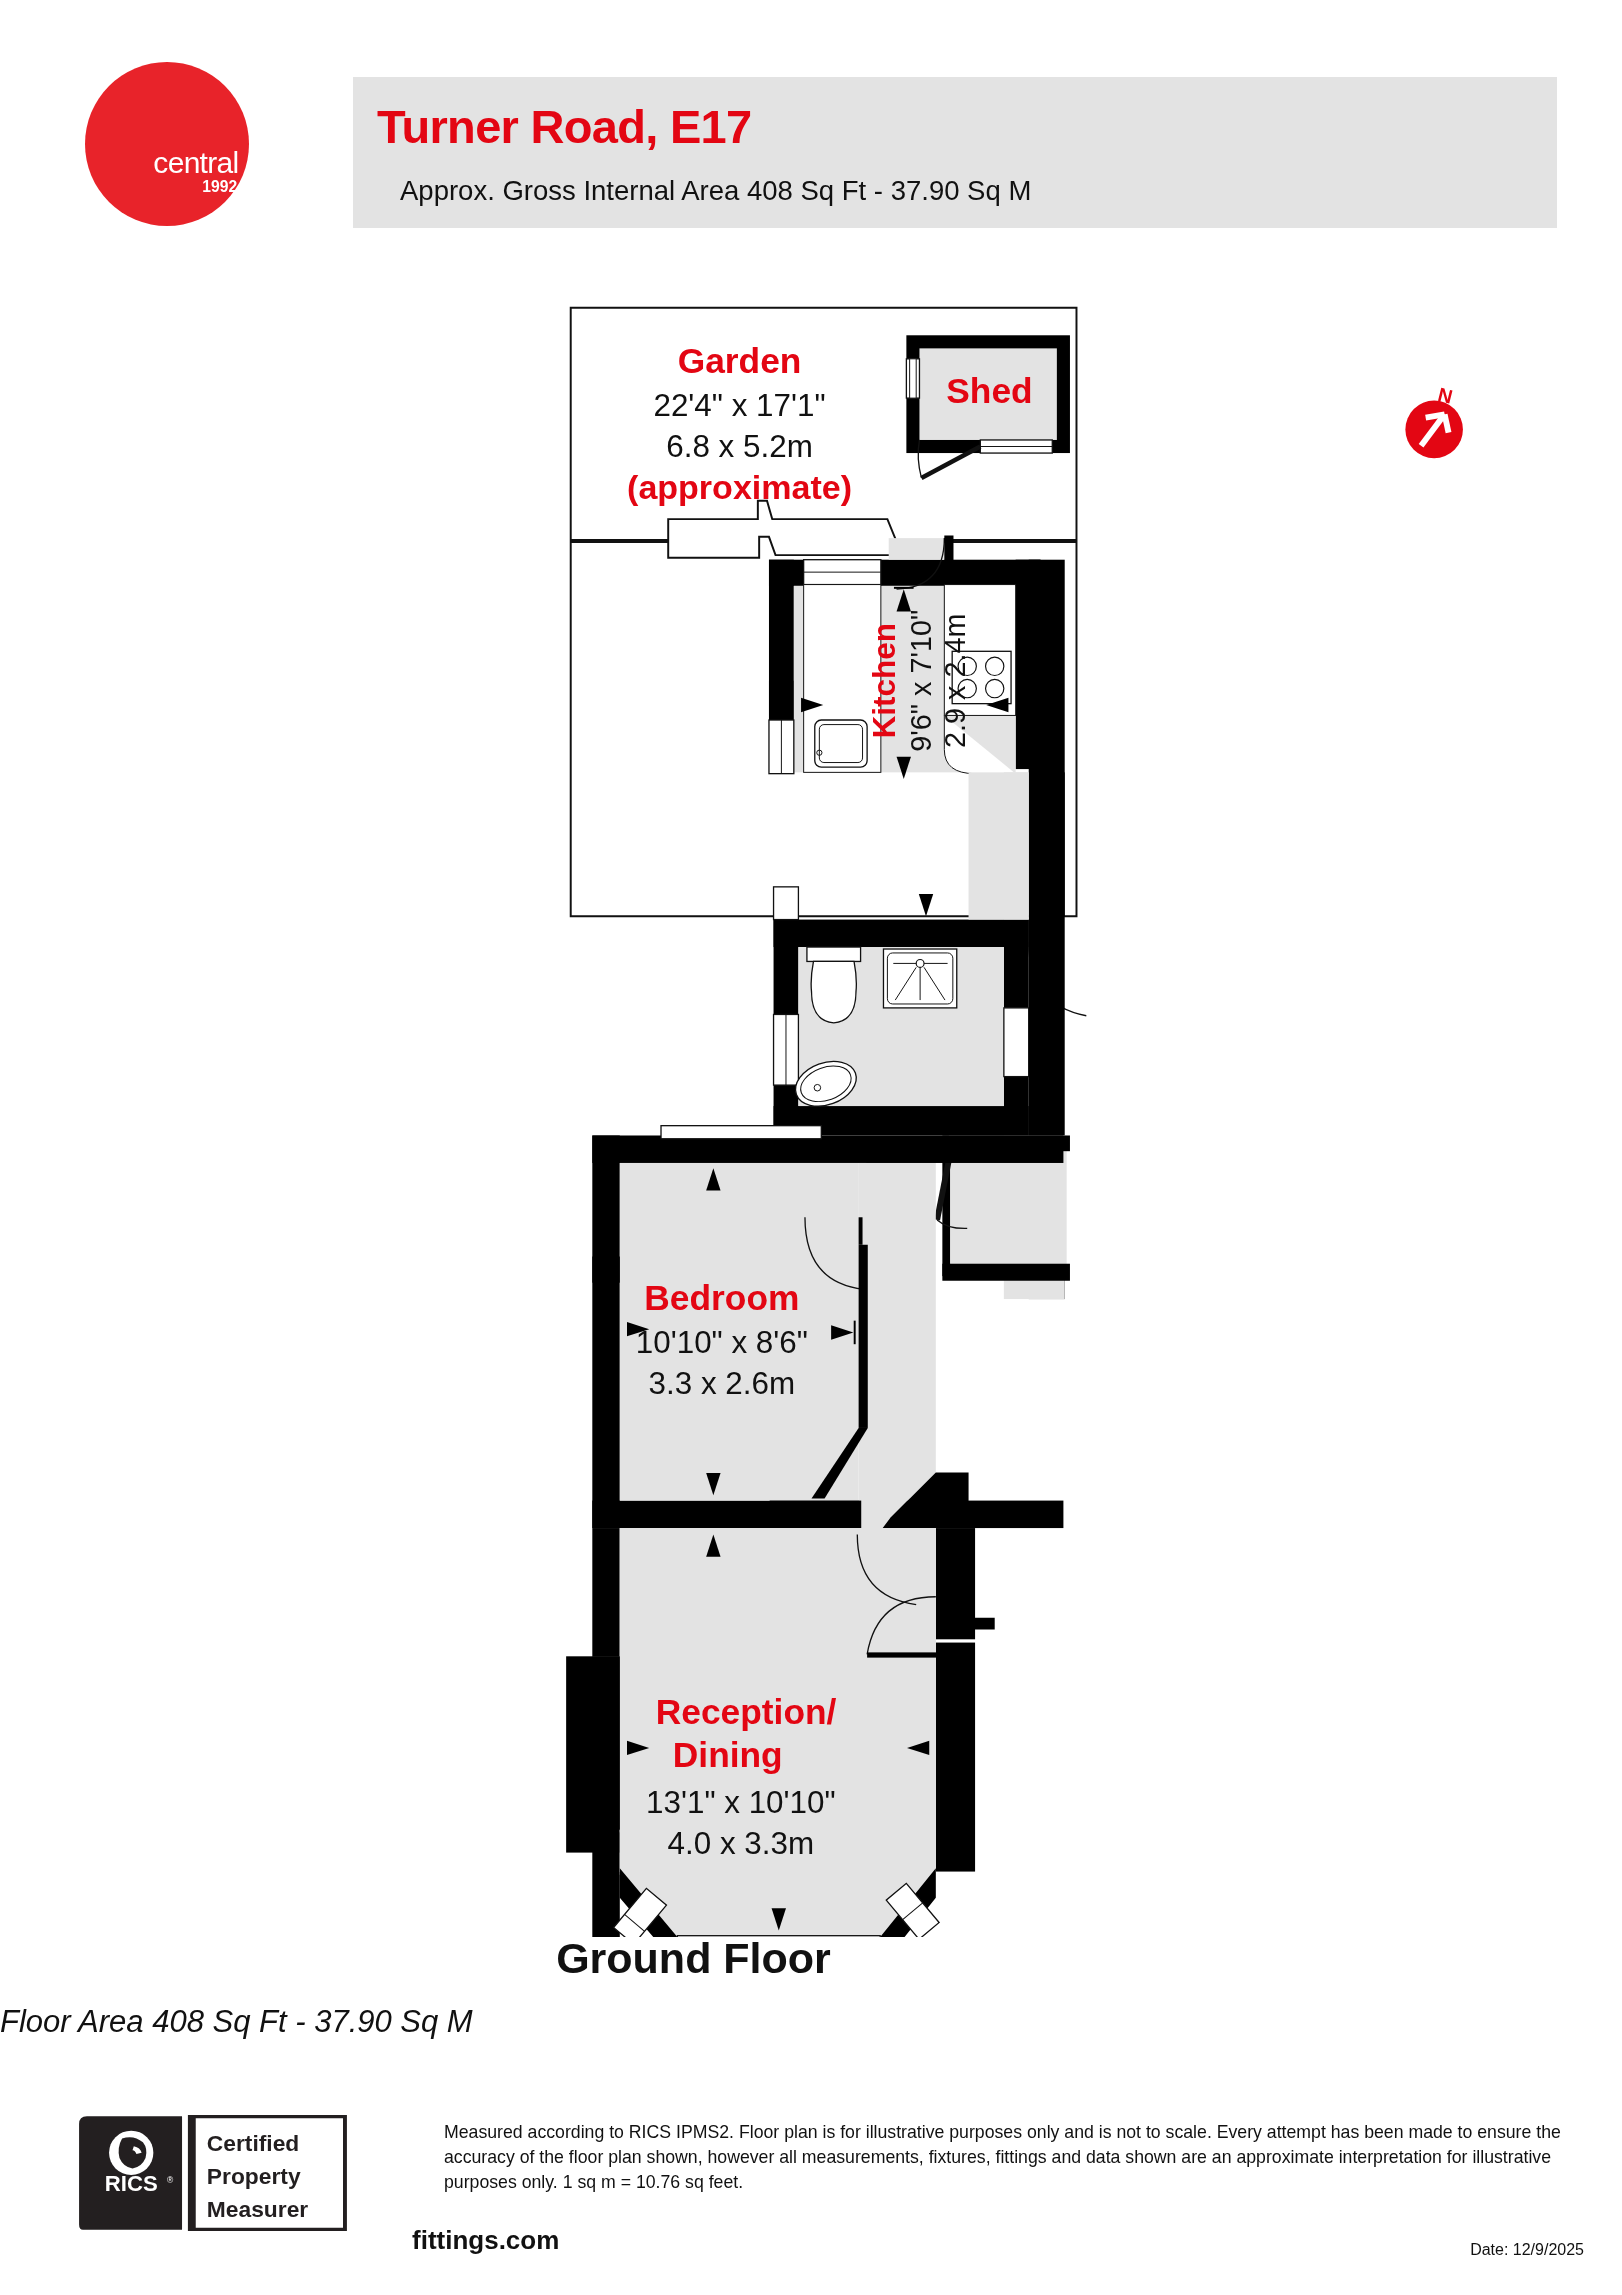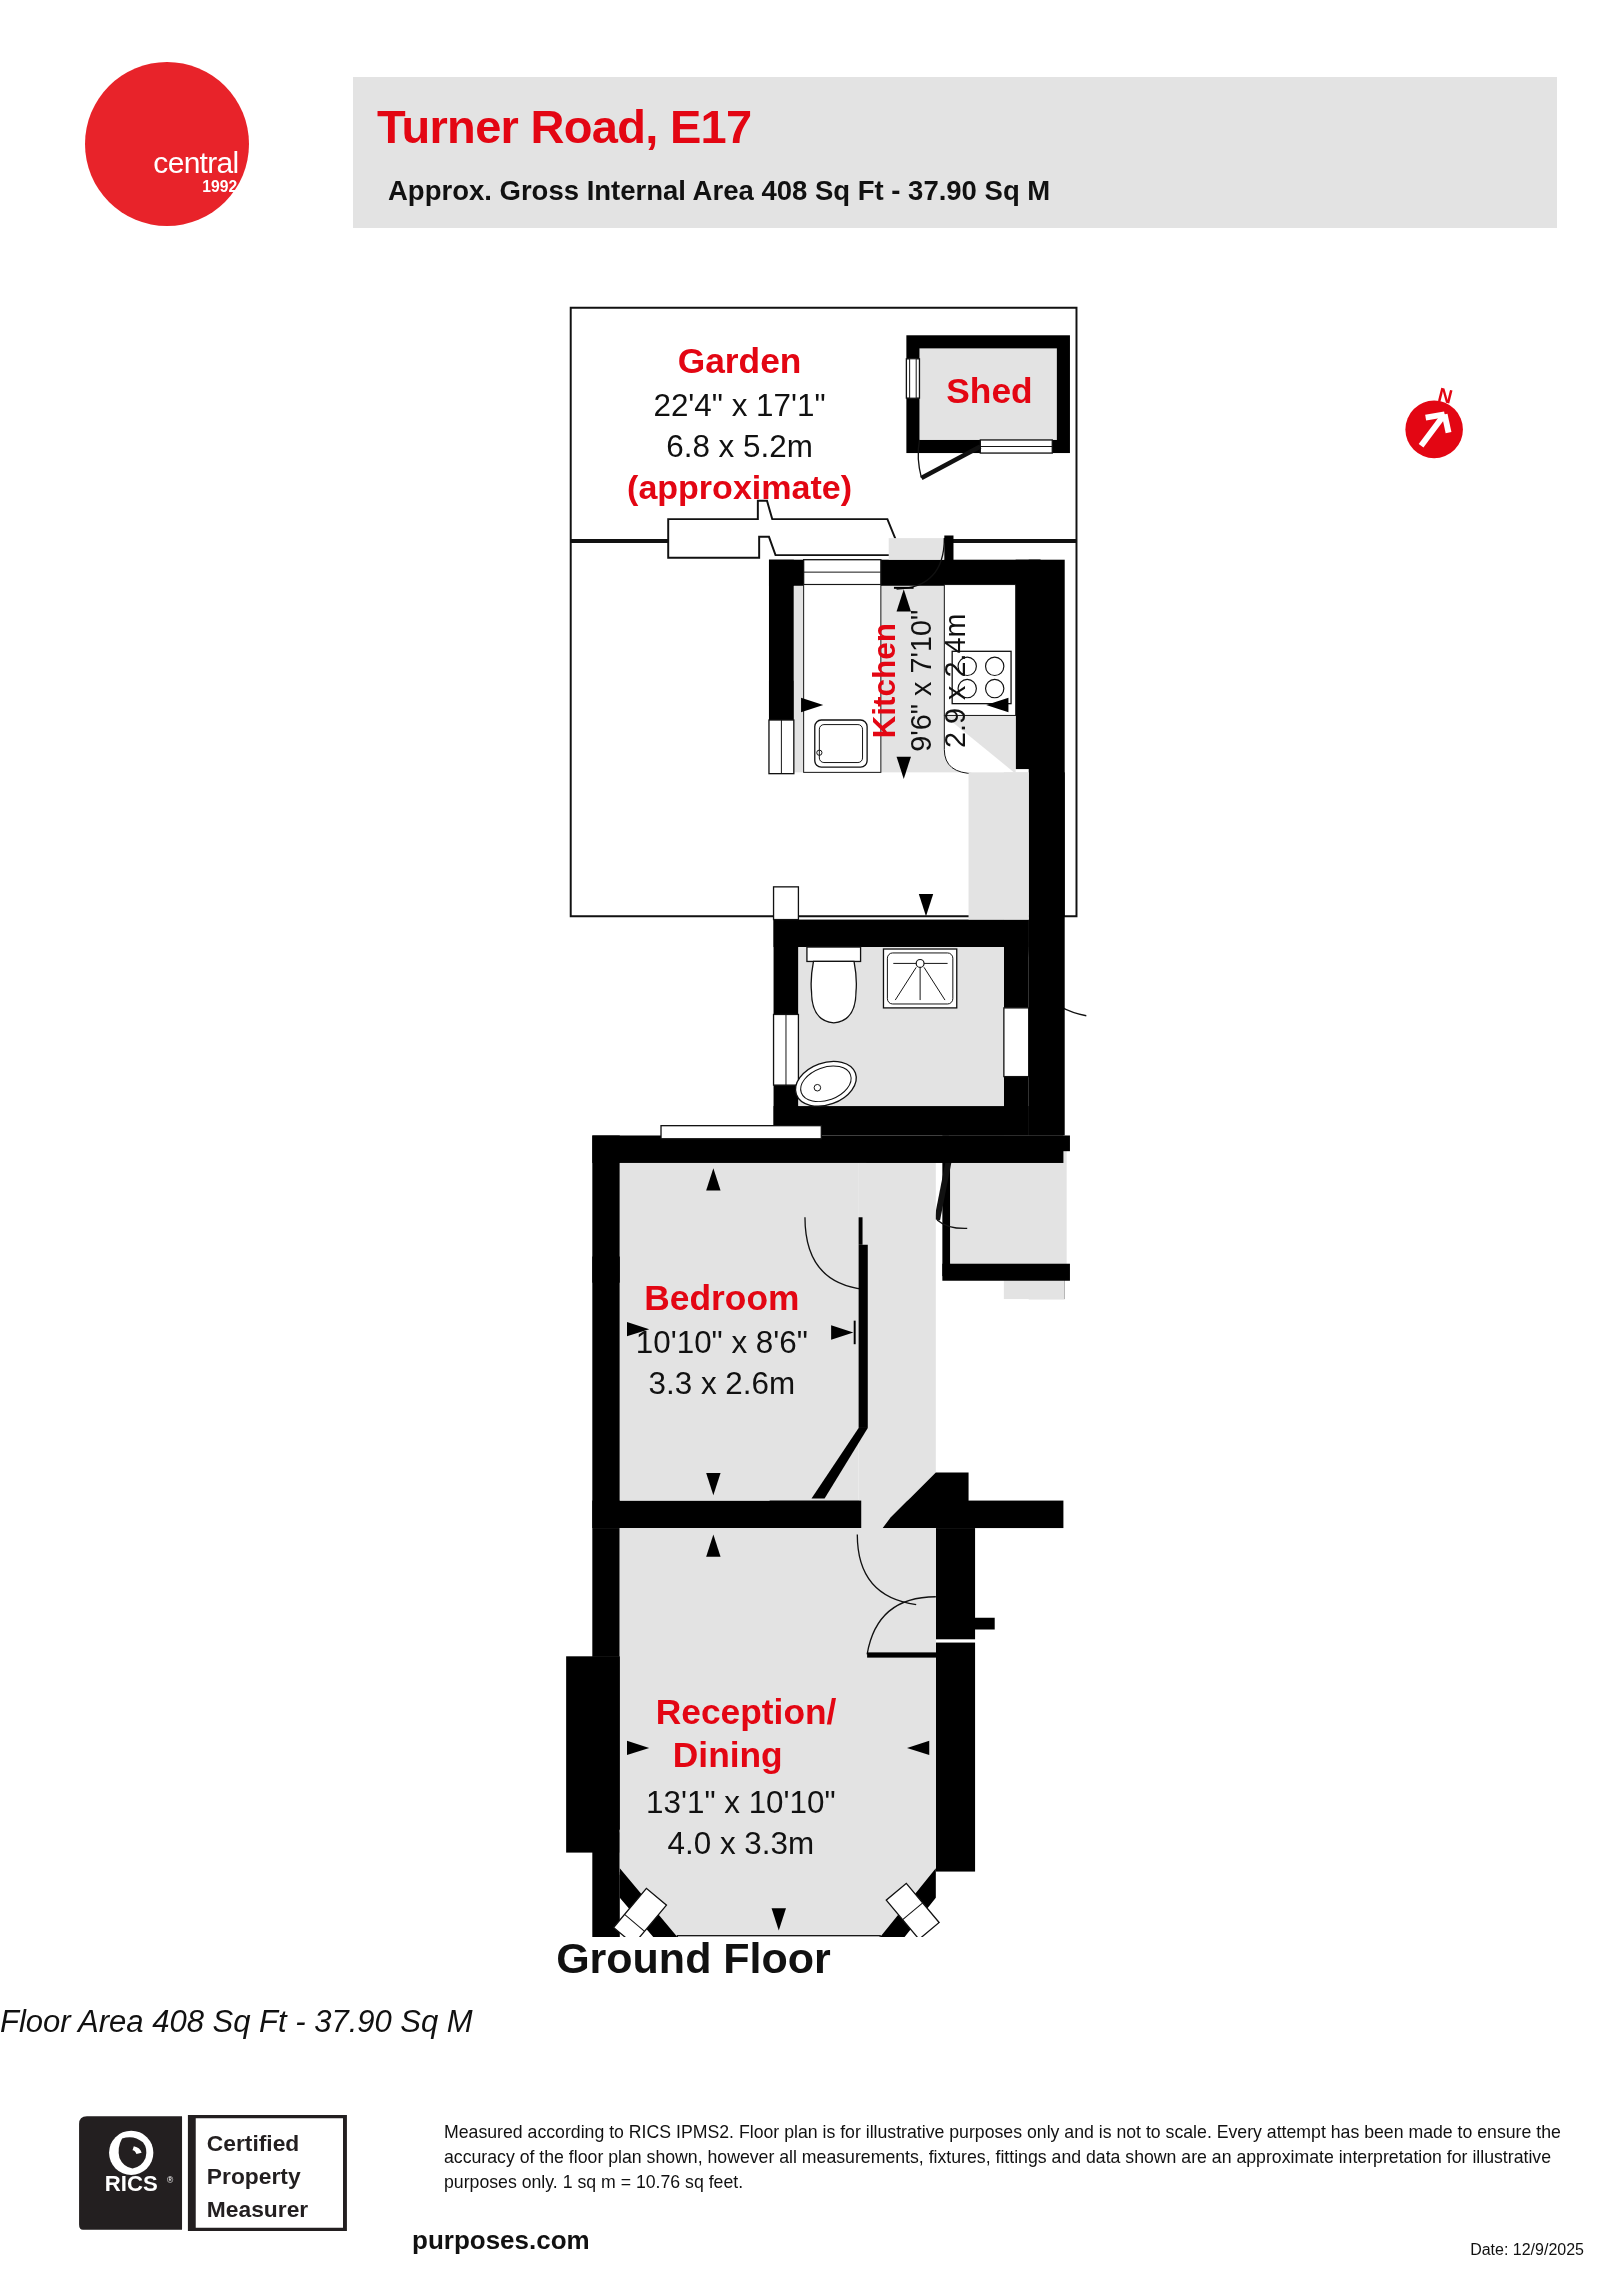--- a/index.html
+++ b/index.html
@@ -12,22 +12,22 @@
   #logo-text{position:absolute;left:0;top:0;width:164px;height:164px;}
   #logo-word{position:absolute;right:10.5px;bottom:48px;color:#fff;
         font-size:30px;font-weight:400;letter-spacing:-0.7px;line-height:1;}
   #logo-year{position:absolute;right:11.8px;bottom:31px;color:#fff;
         font-size:15.7px;font-weight:700;line-height:1;margin-left:30px;}
 
   #header-box{position:absolute;left:353px;top:77px;width:1204px;height:151px;
         background:#e3e3e3;}
   #header-title{position:absolute;left:377px;top:99px;color:#e30613;
         font-size:47px;font-weight:700;letter-spacing:-0.7px;}
-  #header-sub{position:absolute;left:388px;top:175px;color:#111;
-        font-size:27.5px;font-weight:700;}
+  #header-sub{position:absolute;left:400px;top:175px;color:#111;
+        font-size:27.5px;font-weight:400;}
 
   
   #compass{position:absolute;left:1391px;top:381px;width:85px;height:85px;}
 
   
   #plan{position:absolute;left:0;top:262px;width:1623px;height:1675px;}
 
   
   #floor-name{position:absolute;left:0;top:1934px;width:1387px;text-align:center;
         font-size:43px;font-weight:700;color:#111;}
@@ -310,15 +310,15 @@
   <text x="82" y="116" fill="#fff" font-size="34" font-weight="700" text-anchor="middle" font-family="Liberation Sans, sans-serif">RICS</text>
   <text x="137" y="105" fill="#fff" font-size="13">®</text>
   <path d="M 172 2 L 410 2 L 410 176 L 172 176 Z" fill="#fff" stroke="#231f20" stroke-width="6"></path>
   <rect x="172" y="2" width="9" height="174" fill="#231f20"></rect>
   <text x="198" y="56" fill="#231f20" font-size="35" font-weight="700" font-family="Liberation Sans, sans-serif">Certified</text>
   <text x="198" y="106" fill="#231f20" font-size="35" font-weight="700" font-family="Liberation Sans, sans-serif">Property</text>
   <text x="198" y="156" fill="#231f20" font-size="35" font-weight="700" font-family="Liberation Sans, sans-serif">Measurer</text>
 </svg>
 
 <div id="disclaimer">Measured according to RICS IPMS2. Floor plan is for illustrative purposes only and is not to scale. Every attempt has been made to ensure the accuracy of the floor plan shown, however all measurements, fixtures, fittings and data shown are an approximate interpretation for illustrative purposes only. 1 sq m = 10.76 sq feet.</div>
-<div id="site">purposes.com</div>
+<div id="site">fittings.com</div>
 <div id="date">Date: 12/9/2025</div>
 
 
 </body></html>

